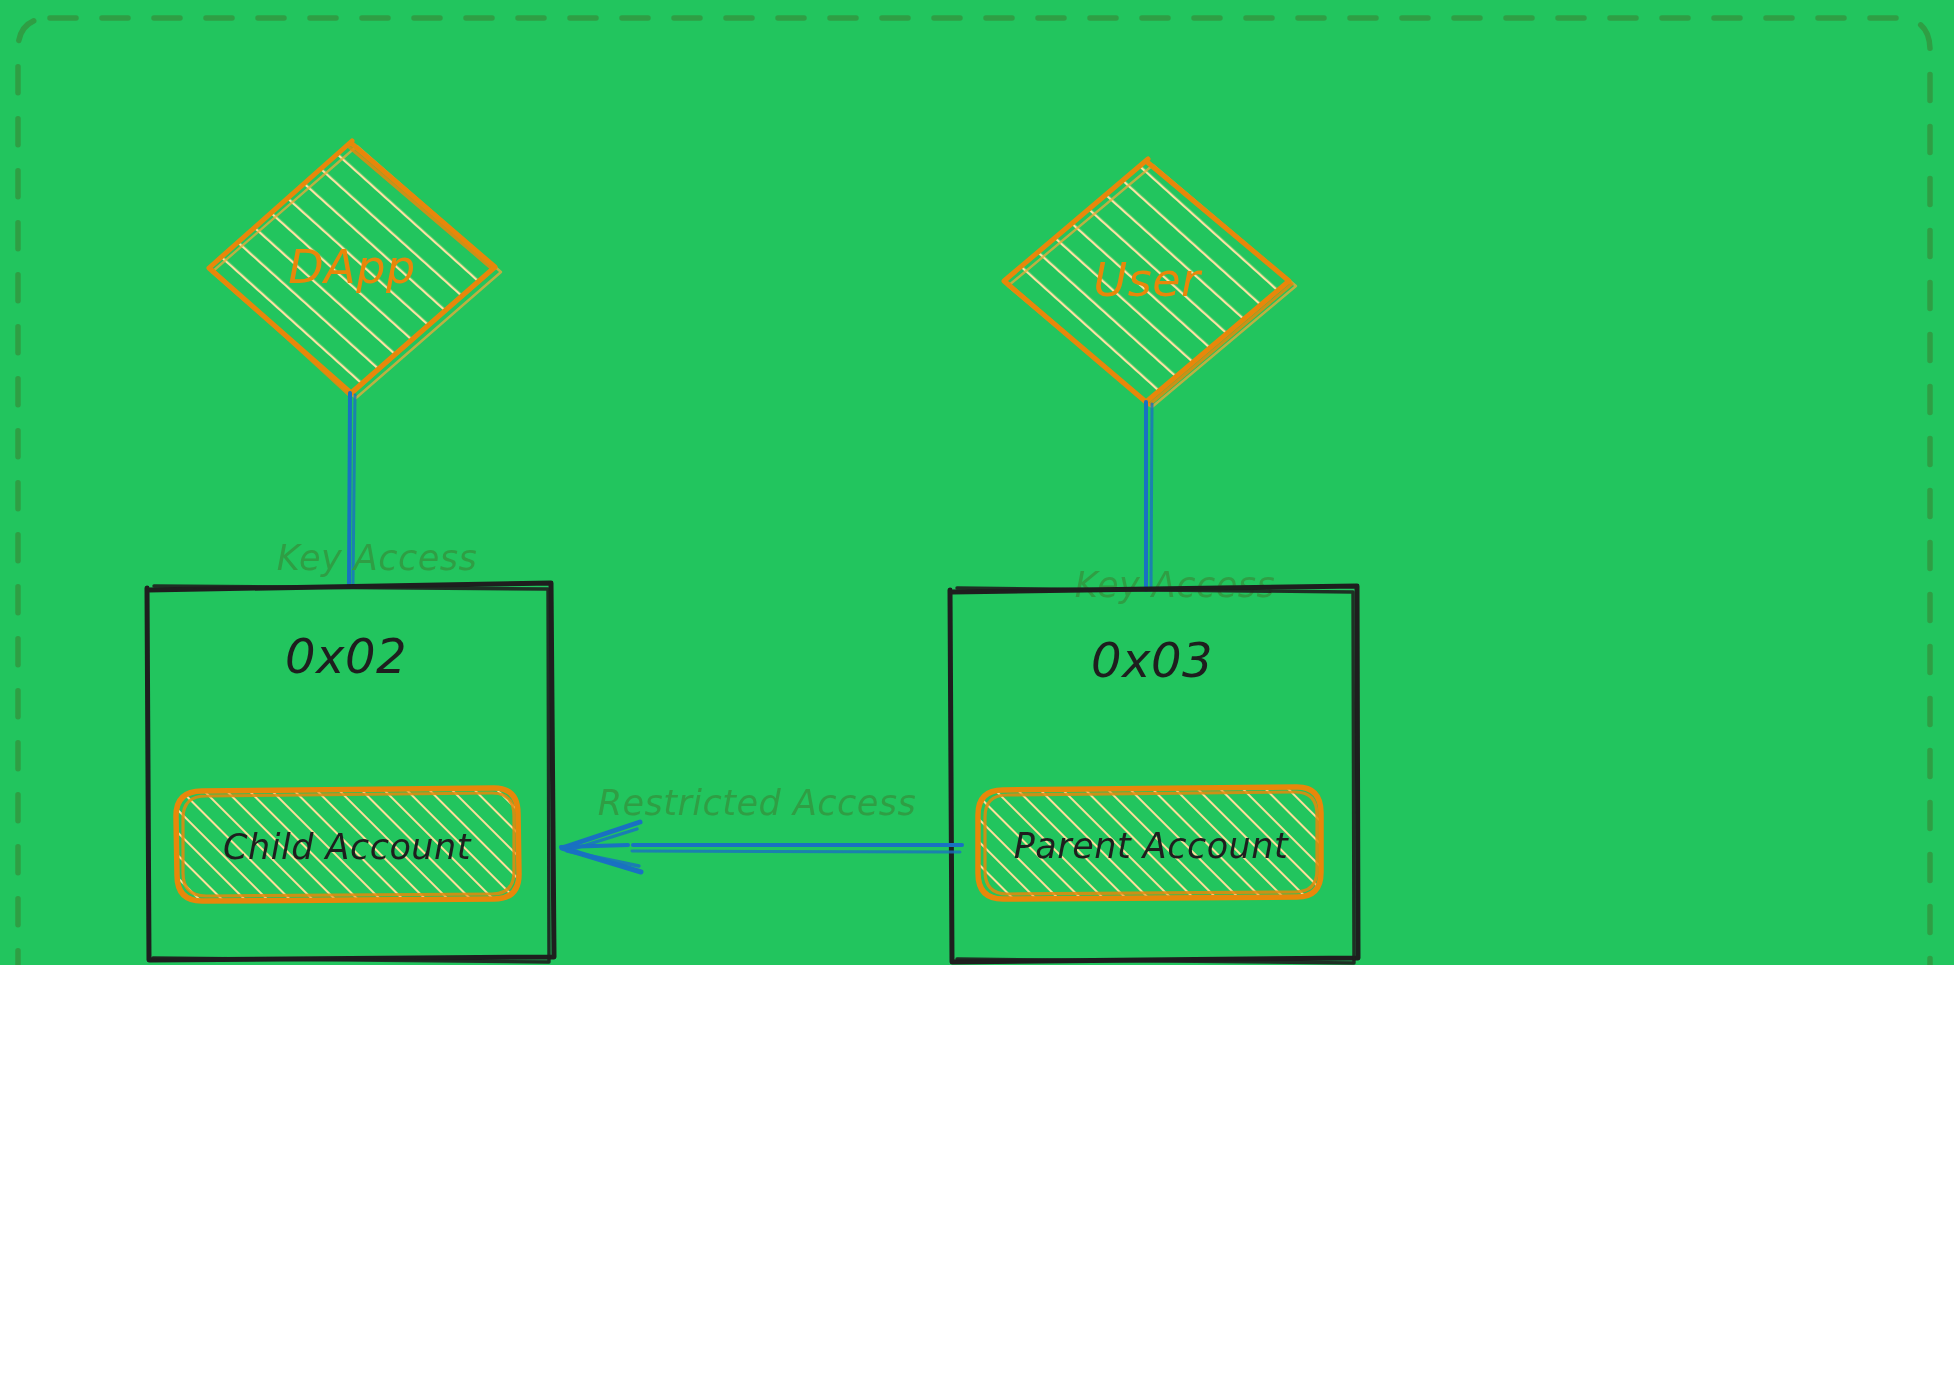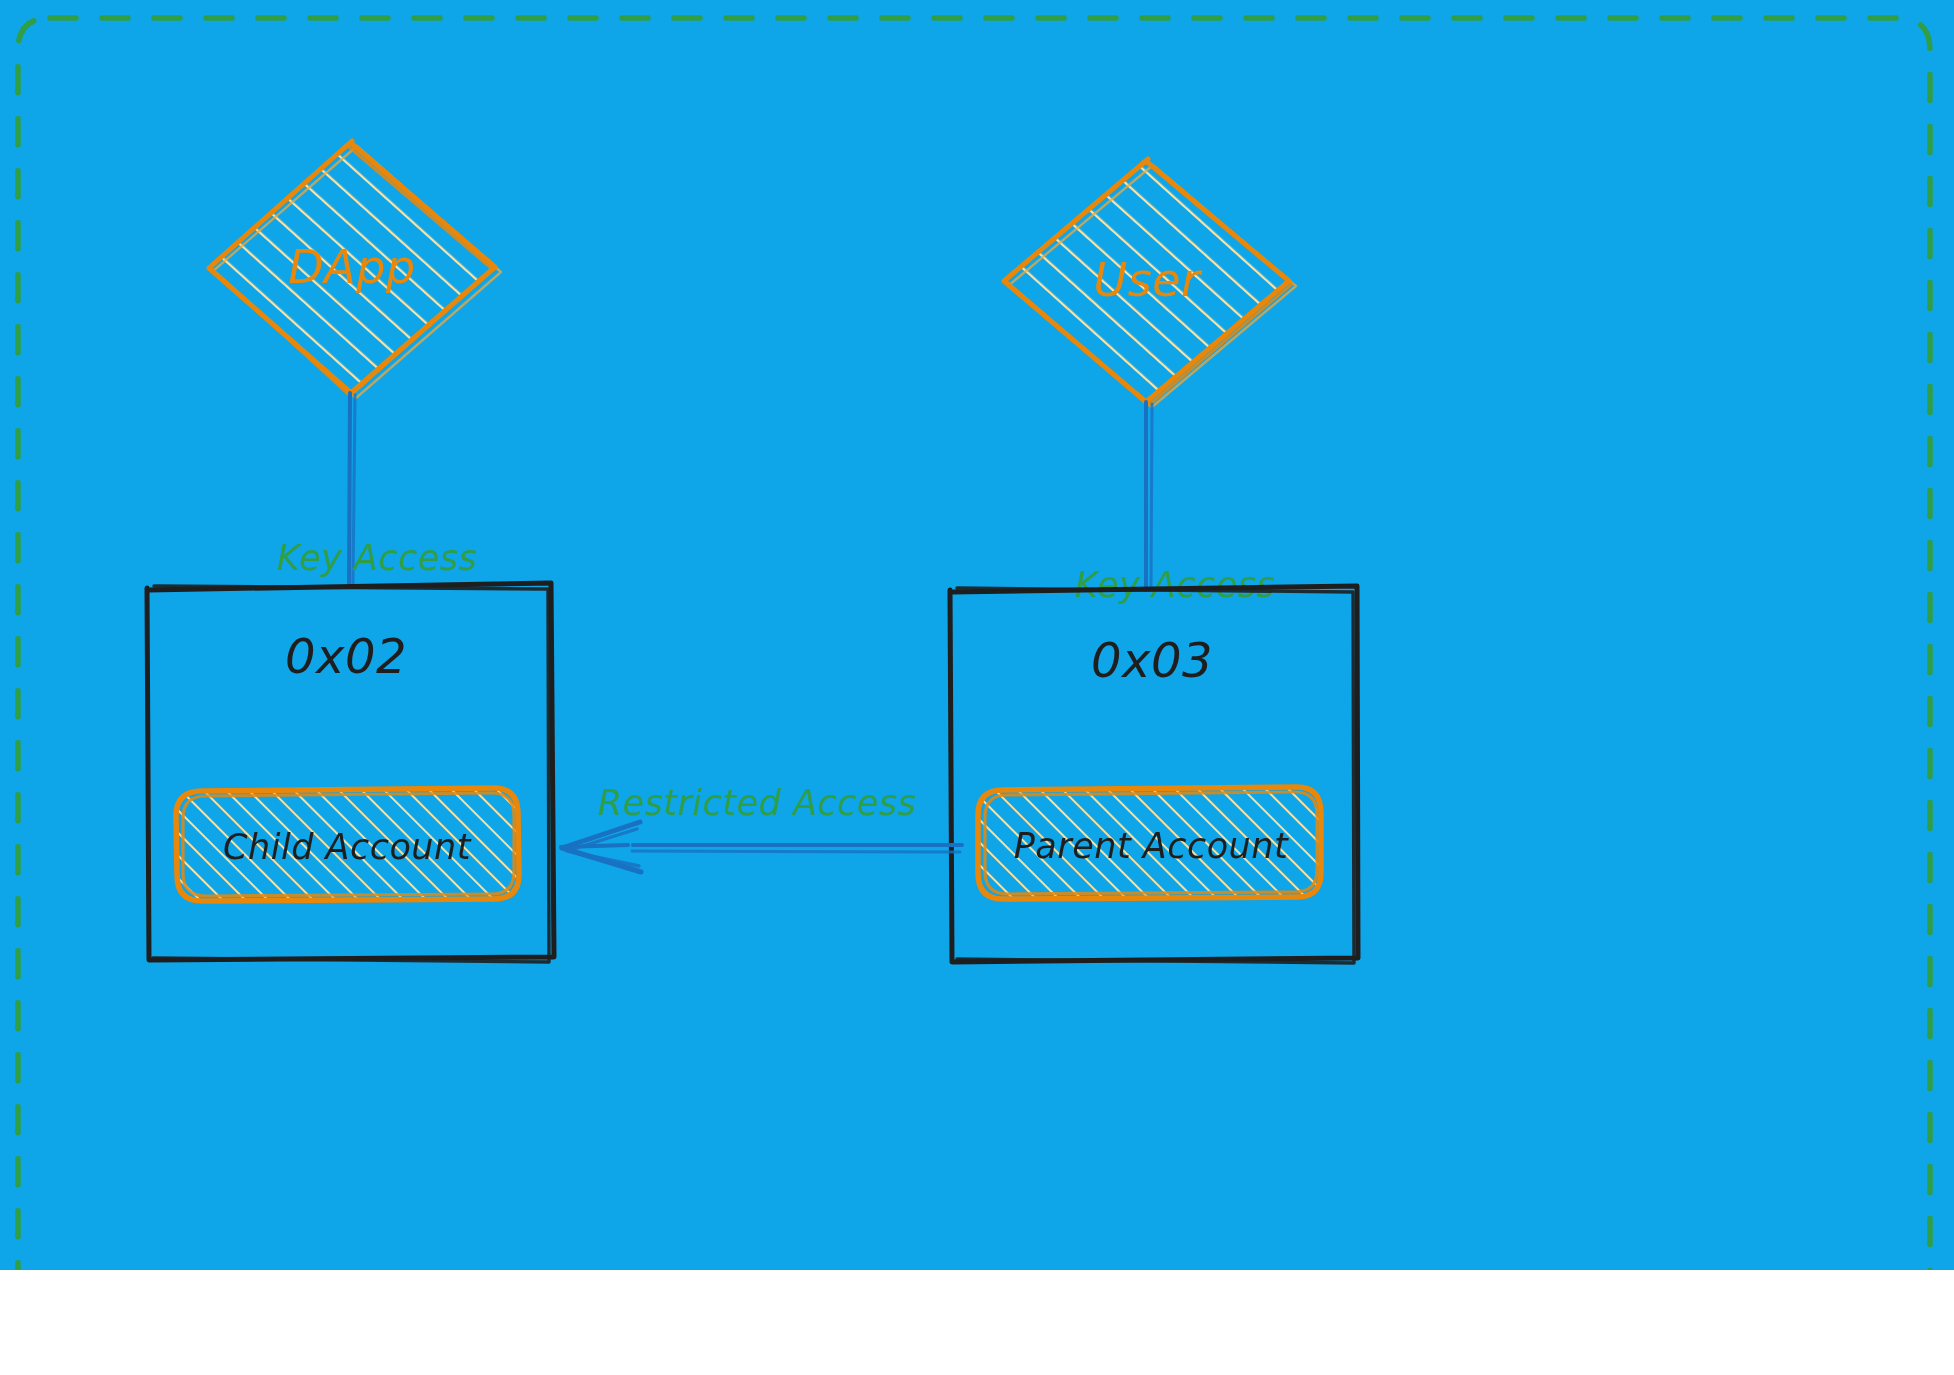--- a/index.html
+++ b/index.html
@@ -6,22 +6,22 @@
     margin: 0;
     padding: 0;
     background: #ffffff;
   }
   body {
     font-family: "DejaVu Sans", sans-serif;
   }
   #stage {
     position: relative;
     width: 1954px;
-    height: 1270px;
-    background: #0ea5e9;
+    height: 965px;
+    background: #22c55e;
     overflow: hidden;
   }
   #canvas {
     position: absolute;
     left: 0;
     top: 0;
     width: 1954px;
     height: 1375px;
   }
   .hand-text {

